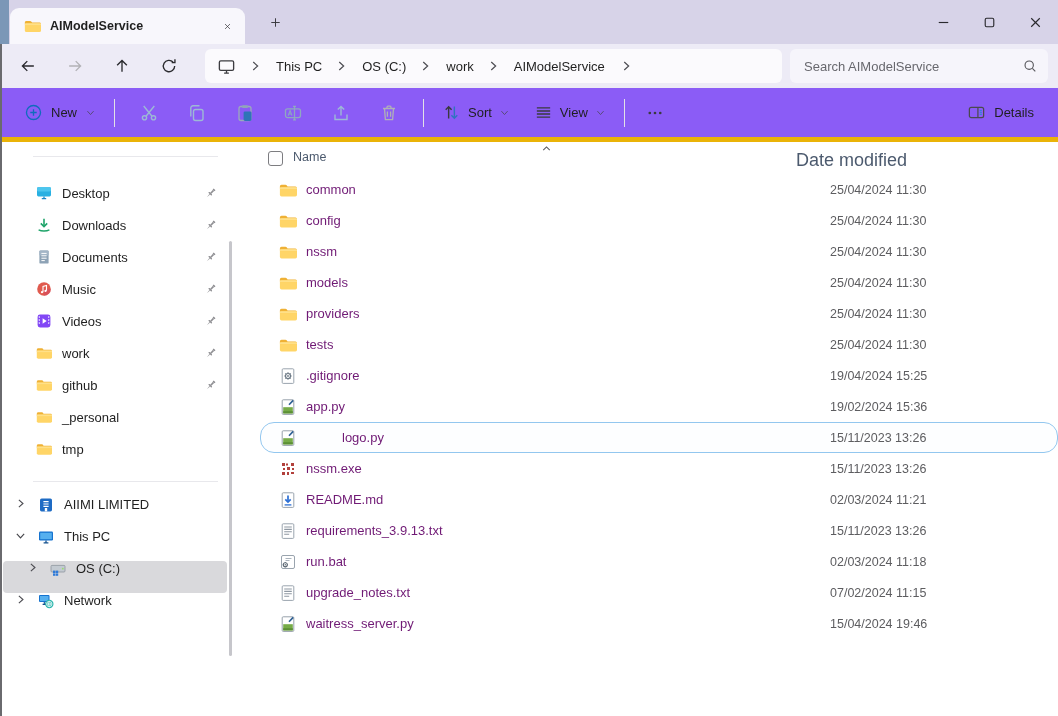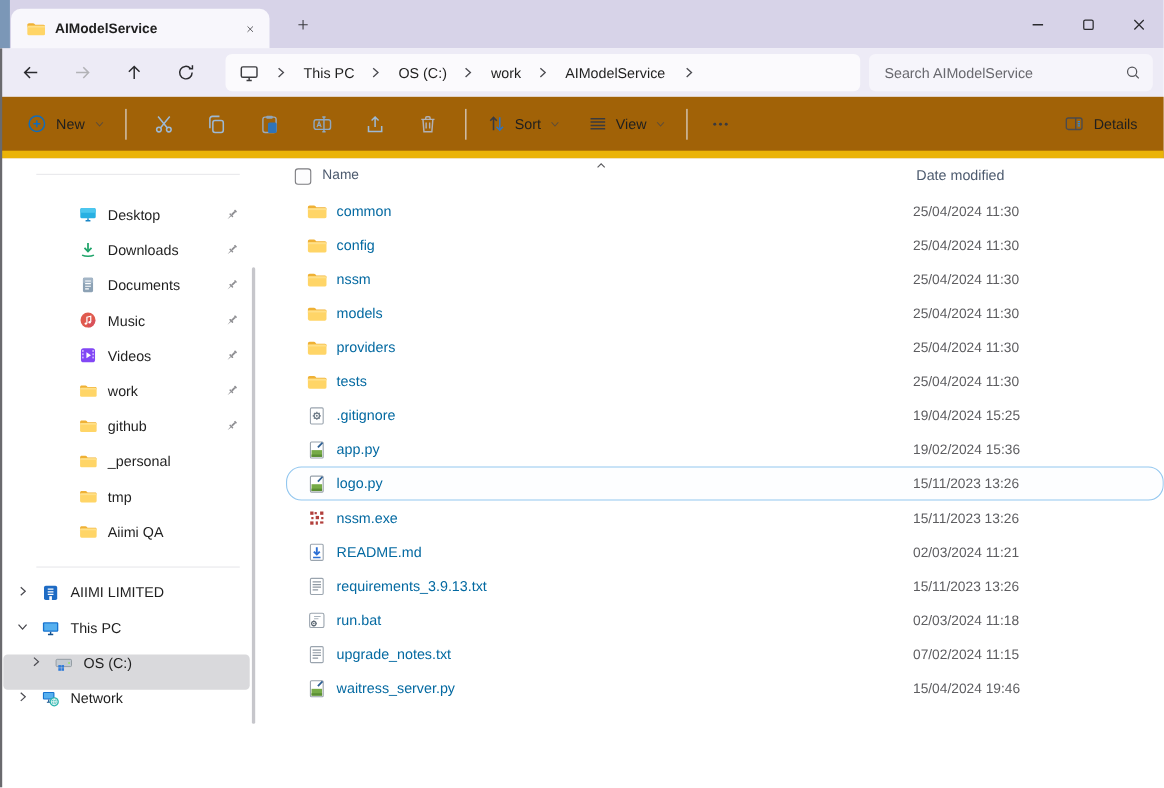--- a/index.html
+++ b/index.html
@@ -36,66 +36,66 @@
   .crumb-pair{display:flex;align-items:center;gap:2px;}
   .crumb-sep{width:14px;height:14px;margin:0 6px;}
   .crumb-btn{font-size:13px;color:#1f1f1f;padding:4px 6px;border-radius:4px;white-space:nowrap;}
   .search{position:absolute;left:790px;top:5px;width:258px;height:34px;background:#f6f5fb;border-radius:6px;
           display:flex;align-items:center;padding:0 10px 0 12px;box-sizing:border-box;}
   .search input{flex:1;border:none;background:transparent;outline:none;font-family:inherit;font-size:13px;color:#333;min-width:0;}
   .search input::placeholder{color:#68686e;opacity:1;}
   .search-ic{width:16px;height:16px;flex:0 0 auto;}
 
   
-  .toolbar{position:relative;height:49px;background:#a16207;border-bottom:7px solid #eab308;display:flex;align-items:center;}
+  .toolbar{position:relative;height:49px;background:#8b5cf6;border-bottom:5px solid #eab308;display:flex;align-items:center;}
   .tb-new{display:flex;align-items:center;gap:8px;margin-left:16px;padding:6px 8px;border-radius:4px;}
   .tb-new .plus{width:19px;height:19px;}
   .tb-new .lbl{font-size:13px;color:#1f1f1f;}
   .chev-sm{width:11px;height:11px;opacity:.75;}
   .tb-div{width:1px;height:28px;background:#e2e2e7;margin:0 10px;}
   .tb-act{width:48px;height:36px;display:flex;align-items:center;justify-content:center;border-radius:4px;}
   .tb-act span{width:20px;height:20px;display:block;}
   .tb-group{display:flex;align-items:center;gap:7px;padding:6px 8px;border-radius:4px;}
   .tb-group .gic{width:19px;height:19px;}
   .tb-group .lbl{font-size:13px;color:#1f1f1f;}
   .tb-more{width:40px;height:36px;display:flex;align-items:center;justify-content:center;border-radius:4px;}
   .tb-more span{width:18px;height:18px;display:block;}
   .tb-details{margin-left:auto;margin-right:16px;display:flex;align-items:center;gap:8px;padding:6px 8px;border-radius:4px;}
   .tb-details .gic{width:19px;height:19px;}
   .tb-details .lbl{font-size:13px;color:#1f1f1f;}
 
   
   .body{position:relative;height:578px;background:#fff;display:flex;}
   .sidebar{width:232px;flex:0 0 auto;position:relative;box-sizing:border-box;}
   .sb-divider{height:1px;background:#e8e8ec;margin:14px 14px 0 33px;}
-  .sb-list{margin-top:20px;padding-left:36px;}
+  .sb-list{margin-top:20px;}
   .sb-item{height:32px;display:flex;align-items:center;padding-left:36px;cursor:default;}
   .sb-ic{width:16px;height:16px;flex:0 0 auto;}
   .sb-label{margin-left:10px;font-size:13px;color:#1f1f1f;white-space:nowrap;}
   .sb-pin{width:15px;height:15px;margin-left:auto;margin-right:14px;flex:0 0 auto;}
   .tree-list{margin-top:15px;}
   .tree-item{height:32px;display:flex;align-items:flex-start;padding-left:14px;position:relative;}
   .tree-chev{width:13px;height:13px;flex:0 0 auto;}
   .tree-item .sb-ic{margin-left:11px;}
   .tree-item.indent{padding-left:26px;}
   .tree-item.selected{background:var(--sidebar-selected-bg,#d9d9dc);border-radius:4px;margin:0 5px 0 3px;padding-left:23px;}
   .sb-scroll{position:absolute;left:229px;top:99px;width:3px;height:415px;background:#c6c6cb;border-radius:2px;}
 
   .content{flex:1;position:relative;}
   .col-header{position:absolute;top:0;left:0;right:0;height:32px;}
   .hdr-check{position:absolute;left:36px;top:9px;width:15px;height:15px;border:1.5px solid #7c7c80;border-radius:3px;background:#fdfdfe;box-sizing:border-box;}
   .hdr-name{position:absolute;left:61px;top:8px;font-size:12.5px;color:#4c5a6e;}
   .hdr-caret{position:absolute;left:308px;top:0px;width:13px;height:13px;}
-  .hdr-date{position:absolute;left:601px;top:8px;font-size:13px;color:#4c5a6e;}
+  .hdr-date{position:absolute;left:564px;top:8px;font-size:18px;color:#4c5a6e;}
   .rows{position:absolute;top:32px;left:0;right:0;}
   .row{height:31px;display:flex;align-items:center;margin-left:28px;box-sizing:border-box;padding-left:18px;position:relative;border:1px solid transparent;}
   .row-ic{width:18px;height:18px;flex:0 0 auto;}
-  .row-name{margin-left:9px;font-size:13px;color:#0369a1;white-space:nowrap;}
+  .row-name{margin-left:9px;font-size:13px;color:#701a75;white-space:nowrap;}
   .row-date{position:absolute;left:569px;font-size:12.5px;color:#5d5d60;white-space:nowrap;}
-  .row.selected{border:1px solid var(--selection-border,#93c7ef);background:#fdfeff;border-radius:14px;}
+  .row.selected{border:1px solid var(--selection-border,#93c7ef);background:#fdfeff;border-radius:14px;gap:36px;}
 </style>
 </head>
 <body>
 
 <div class="window">
 
   <div class="tabrow">
     <div class="edge-sliver"></div>
     <div class="tab">
       <span class="tab-fold">
@@ -556,31 +556,20 @@
               <svg viewBox="0 0 20 16">
                 <path d="M1 4c0-1 .8-1.8 1.8-1.8h4.4c.5 0 1 .2 1.3.6l1 1.2h8.7c1 0 1.8.8 1.8 1.8v.5H1z" fill="#efb135"></path>
                 <rect x="1" y="4.9" width="19" height="10.3" rx="1.8" fill="#ffd567"></rect>
                 <rect x="1" y="4.9" width="19" height="2" fill="#ffe291" opacity=".8"></rect>
               </svg>
             </span>
             <span class="sb-label">tmp</span>
 
           </div>
 
-          <div class="sb-item">
-            <span class="sb-ic">
-              <svg viewBox="0 0 20 16">
-                <path d="M1 4c0-1 .8-1.8 1.8-1.8h4.4c.5 0 1 .2 1.3.6l1 1.2h8.7c1 0 1.8.8 1.8 1.8v.5H1z" fill="#efb135"></path>
-                <rect x="1" y="4.9" width="19" height="10.3" rx="1.8" fill="#ffd567"></rect>
-                <rect x="1" y="4.9" width="19" height="2" fill="#ffe291" opacity=".8"></rect>
-              </svg>
-            </span>
-            <span class="sb-label">Aiimi QA</span>
-
-          </div>
         </div>
       <div class="sb-divider" style="margin-top:16px;"></div>
       <div class="tree-list">
 
           <div class="tree-item">
             <span class="tree-chev">
               <svg viewBox="0 0 16 16" fill="none" stroke="#4c4c52" stroke-width="1.4">
                 <path d="M6 3.5l5 4.5-5 4.5"></path>
               </svg>
             </span>

